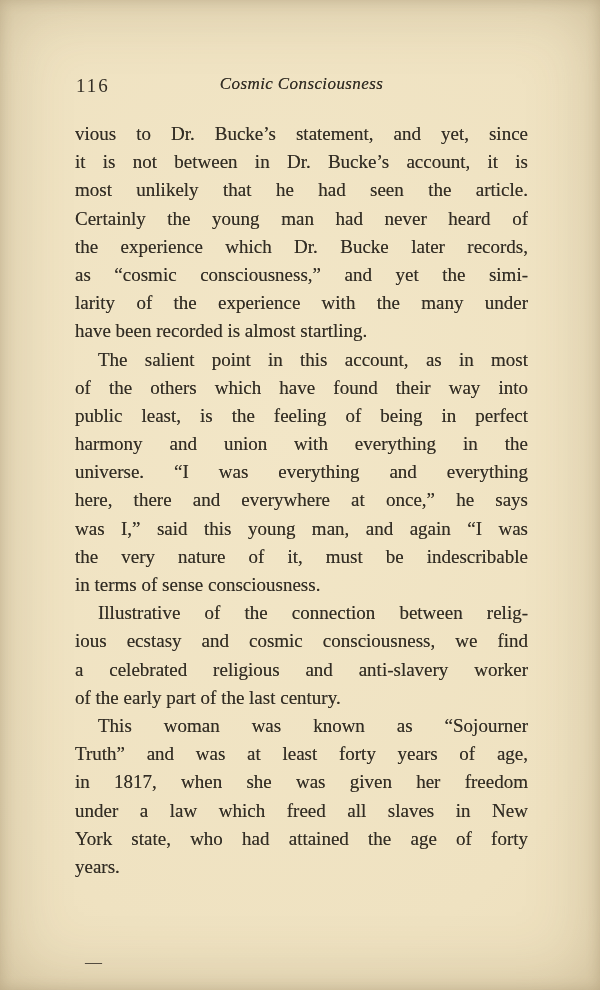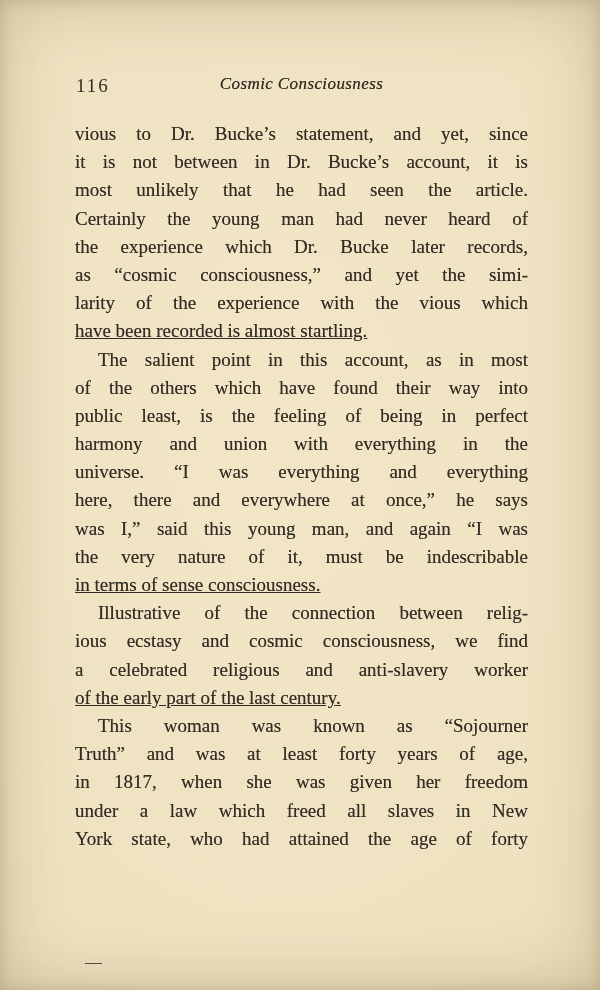--- a/index.html
+++ b/index.html
@@ -48,21 +48,21 @@
     text-shadow: 0 0 0.5px rgba(50, 45, 36, 0.6);
     margin-top: 8px;
   }
   .paragraph { margin: 0; }
   .line {
     text-align: justify;
     text-align-last: justify;
     height: 28.2px;
     overflow: hidden;
   }
-  .line.last { text-align-last: left; text-decoration: underline; }
+  .line.last { text-align-last: left; }
   .line.indent { text-indent: 23px; }
   .bottom-mark {
     position: absolute;
     left: 85px;
     top: 952px;
     font-size: 17px;
     letter-spacing: 0;
     color: #3a342a;
   }
 </style>
@@ -76,21 +76,21 @@
   </div>
 
   <div class="body-text">
       <div class="paragraph">
         <div class="line">vious to Dr. Bucke’s statement, and yet, since</div>
         <div class="line">it is not between in Dr. Bucke’s account, it is</div>
         <div class="line">most unlikely that he had seen the article.</div>
         <div class="line">Certainly the young man had never heard of</div>
         <div class="line">the experience which Dr. Bucke later records,</div>
         <div class="line">as “cosmic consciousness,” and yet the simi-</div>
-        <div class="line">larity of the experience with the vious which</div>
+        <div class="line">larity of the experience with the many under</div>
         <div class="line last">have been recorded is almost startling.</div>
       </div>
       <div class="paragraph">
         <div class="line indent">The salient point in this account, as in most</div>
         <div class="line">of the others which have found their way into</div>
         <div class="line">public least, is the feeling of being in perfect</div>
         <div class="line">harmony and union with everything in the</div>
         <div class="line">universe. “I was everything and everything</div>
         <div class="line">here, there and everywhere at once,” he says</div>
         <div class="line">was I,” said this young man, and again “I was</div>
@@ -102,17 +102,18 @@
         <div class="line">ious ecstasy and cosmic consciousness, we find</div>
         <div class="line">a celebrated religious and anti-slavery worker</div>
         <div class="line last">of the early part of the last century.</div>
       </div>
       <div class="paragraph">
         <div class="line indent">This woman was known as “Sojourner</div>
         <div class="line">Truth” and was at least forty years of age,</div>
         <div class="line">in 1817, when she was given her freedom</div>
         <div class="line">under a law which freed all slaves in New</div>
         <div class="line">York state, who had attained the age of forty</div>
+        <div class="line last">years.</div>
       </div>
     </div>
 
   <div class="bottom-mark">—</div>
 </div>
 
 </body></html>

